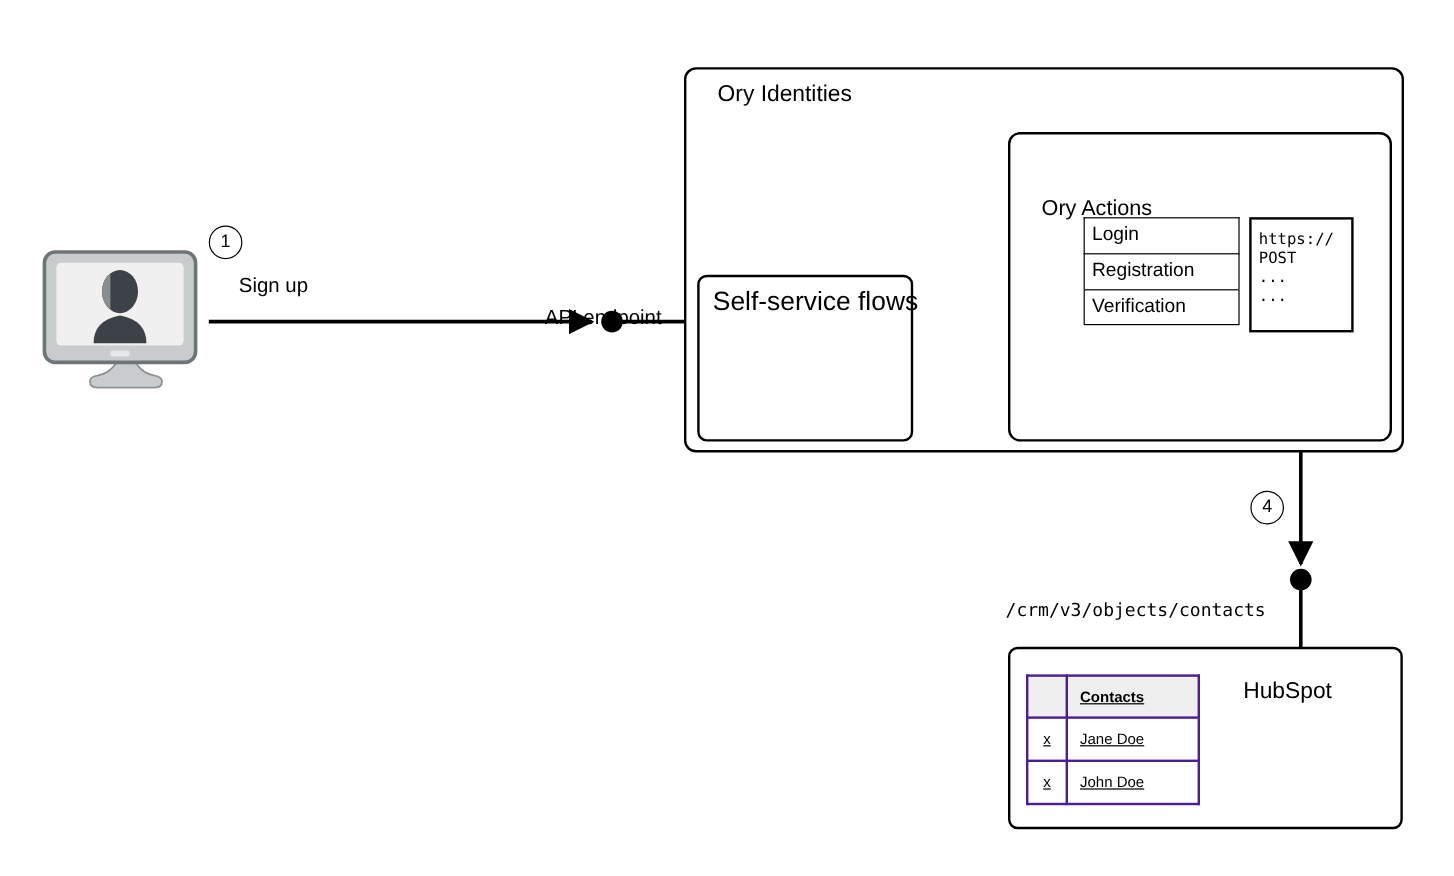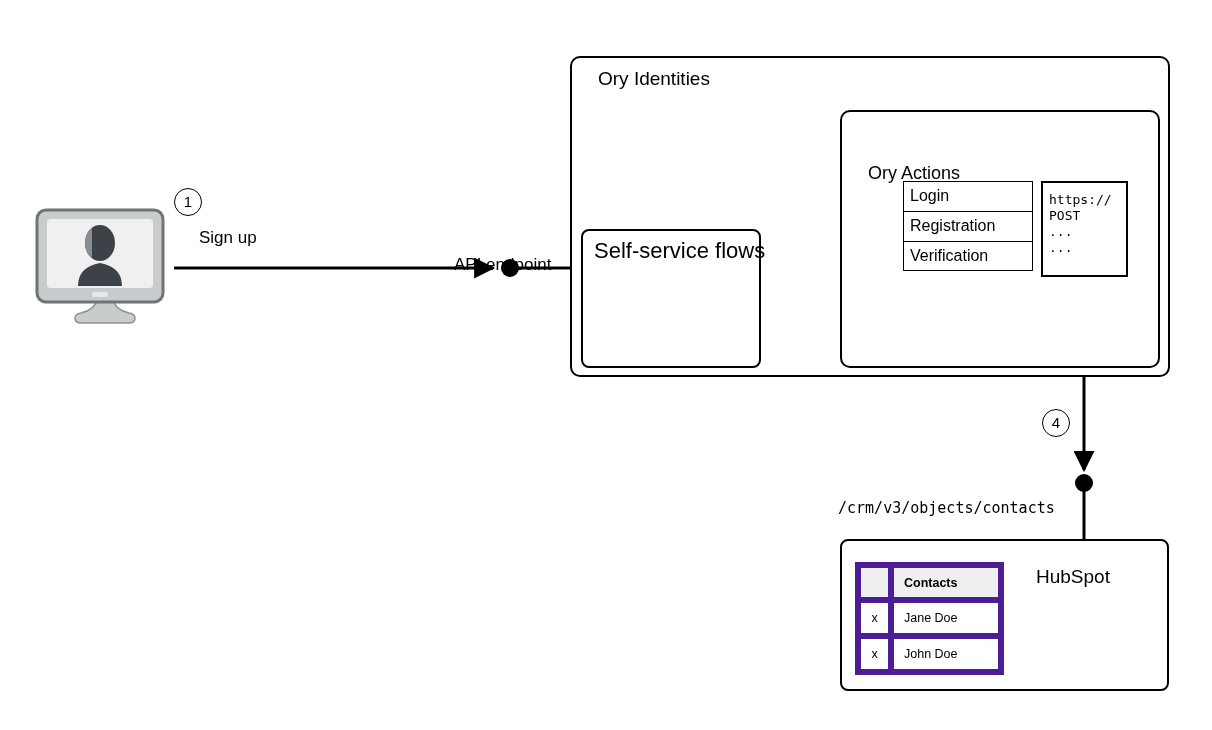--- a/index.html
+++ b/index.html
@@ -100,24 +100,25 @@
     left: 1036px; top: 566px; font-size: 19px; white-space: nowrap;
   }
   #contacts-table {
     position: absolute;
     left: 855px; top: 562px;
     border-collapse: collapse;
     background: #ffffff;
     font-size: 12.5px;
   }
   #contacts-table td, #contacts-table th {
-    border: 6px solid #4c1d95;
+    border: 2px solid #4c1d95;
     box-sizing: border-box;
     text-align: left;
     font-weight: normal;
+    text-decoration: underline;
   }
   #contacts-table thead th {
     background: #efefef;
     font-weight: bold;
     height: 35px;
     padding: 0 0 0 10px;
   }
   #contacts-table thead th.mark-col { width: 33px; padding: 0; }
   #contacts-table tbody td { height: 36px; padding: 0 0 0 10px; }
   #contacts-table tbody td.mark-col {

